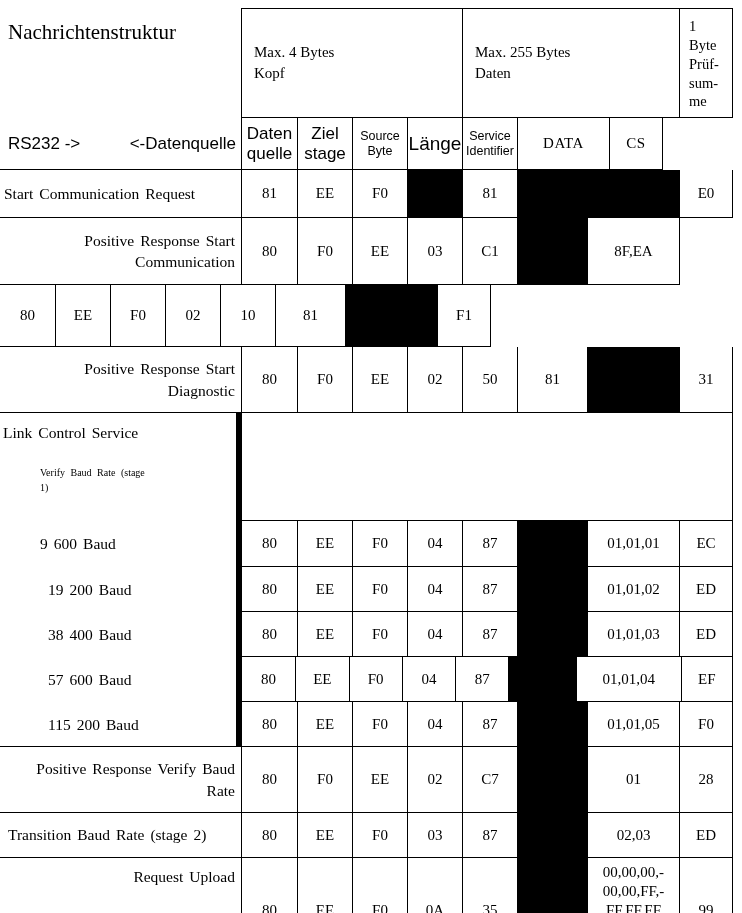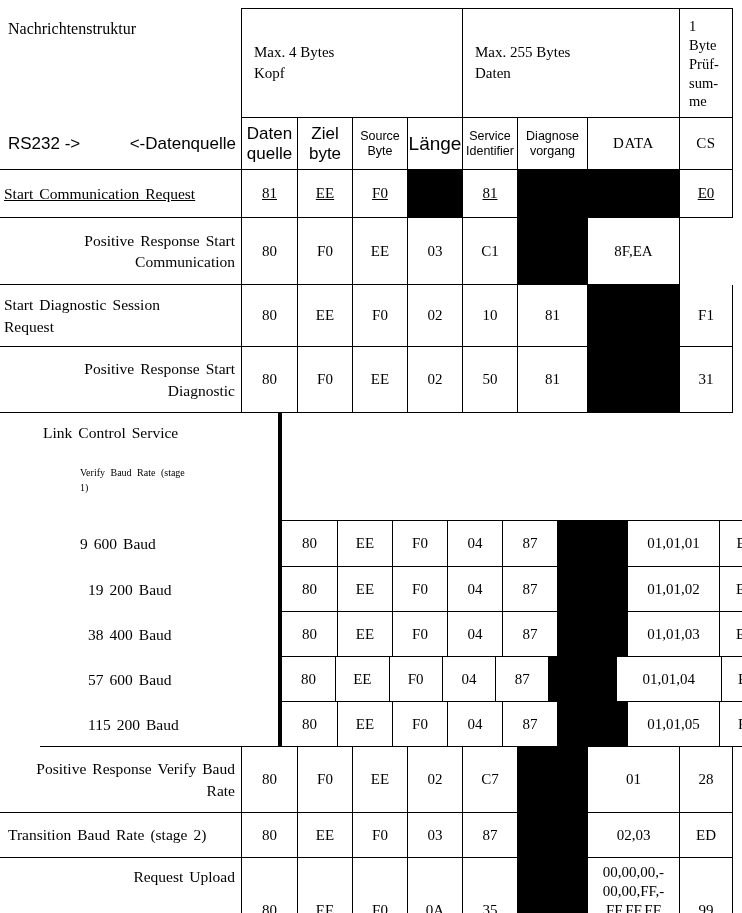--- a/index.html
+++ b/index.html
@@ -3,21 +3,21 @@
 <meta charset="utf-8">
 <style>
   html,body{margin:0;padding:0;background:#fff;}
   .page{
     position:relative;width:742px;height:913px;overflow:hidden;
     background:#fff;color:#000;
     font-family:"Liberation Serif", serif;
   }
   .sans{font-family:"Liberation Sans", sans-serif;gap:44px;}
   
-  .corner-title{position:absolute;left:8px;top:20px;font-size:16px;}
+  .corner-title{position:absolute;left:8px;top:20px;font-size:21px;}
   
   .tbl{position:absolute;left:0;top:8px;width:733px;}
   .band{display:flex;}
   
   .b1-corner{width:242px;border-right:1px solid #000;box-sizing:border-box;}
   .b1-cell{
     box-sizing:border-box;height:110px;
     border-top:1px solid #000;border-right:1px solid #000;border-bottom:1px solid #000;
     display:flex;align-items:center;
     padding-left:12px;white-space:pre-line;font-size:15px;line-height:1.4;
@@ -57,21 +57,21 @@
     border-right:1px solid #000;border-bottom:1px solid #000;
     display:flex;align-items:center;justify-content:center;
     font-size:15px;text-align:center;white-space:pre-line;line-height:19px;
   }
   .cell.black{background:#000;}
   .cell.vtop{align-items:flex-start;padding-top:5px;}
   
   .link-band{display:flex;}
   .link-label{
     box-sizing:border-box;width:242px;height:334px;
-    border-right:4px solid #000000;border-bottom:1px solid #000;margin-left:40px;
+    border-right:6px solid #000000;border-bottom:1px solid #000;
   }
   .ls-head{box-sizing:border-box;height:108px;}
   .ls-title{padding:11px 0 0 3px;font-size:15.5px;word-spacing:.14em;}
   .ls-sub{margin:24px 0 0 40px;width:200px;font-size:10px;line-height:1.45;white-space:pre-line;word-spacing:.3em;}
   .ls-baud{display:flex;align-items:center;padding-left:48px;box-sizing:border-box;font-size:15.5px;word-spacing:.14em;}
   .link-right{width:491px;}
   .ls-spacer{
     box-sizing:border-box;width:491px;height:108px;
     border-right:1px solid #000;border-bottom:1px solid #000;
   }
@@ -98,34 +98,32 @@
     </div>
 
     <div class="band">
       <div class="b2-corner sans">
         <span>RS232 -&gt;</span>
         <span>&lt;-Datenquelle</span>
       </div>
       <div class="h2cell big" style="width:56px">Daten
 quelle</div>
       <div class="h2cell big" style="width:55px">Ziel
-byte</div>
+stage</div>
       <div class="h2cell small" style="width:55px">Source
 Byte</div>
       <div class="h2cell laenge" style="width:55px">Länge</div>
       <div class="h2cell small" style="width:55px">Service
 Identifier</div>
-      <div class="h2cell small" style="width:70px">Diagnose
-vorgang</div>
       <div class="h2cell serif" style="width:92px">DATA</div>
       <div class="h2cell serif" style="width:53px">CS</div>
     </div>
 
     <div id="pre-rows">
-        <div class="row" style="height: 48px; text-decoration: underline;">
+        <div class="row" style="height: 48px;">
           <div class="lab l">Start Communication Request</div>
           <div class="cell" style="width: 56px;">81</div>
           <div class="cell" style="width: 55px;">EE</div>
           <div class="cell" style="width: 55px;">F0</div>
           <div class="cell black" style="width: 55px;"></div>
           <div class="cell" style="width: 55px;">81</div>
           <div class="cell black" style="width: 162px;"></div>
           <div class="cell" style="width: 53px;">E0</div>
         </div>
         <div class="row" style="height: 67px;">
@@ -133,22 +131,20 @@
 Communication</div>
           <div class="cell" style="width: 56px;">80</div>
           <div class="cell" style="width: 55px;">F0</div>
           <div class="cell" style="width: 55px;">EE</div>
           <div class="cell" style="width: 55px;">03</div>
           <div class="cell" style="width: 55px;">C1</div>
           <div class="cell black" style="width: 70px;"></div>
           <div class="cell" style="width: 92px;">8F,EA</div>
         </div>
         <div class="row" style="height: 62px;">
-          <div class="lab l">Start Diagnostic Session
-Request</div>
           <div class="cell" style="width: 56px;">80</div>
           <div class="cell" style="width: 55px;">EE</div>
           <div class="cell" style="width: 55px;">F0</div>
           <div class="cell" style="width: 55px;">02</div>
           <div class="cell" style="width: 55px;">10</div>
           <div class="cell" style="width: 70px;">81</div>
           <div class="cell black" style="width: 92px;"></div>
           <div class="cell" style="width: 53px;">F1</div>
         </div>
         <div class="row" style="height: 66px;">

